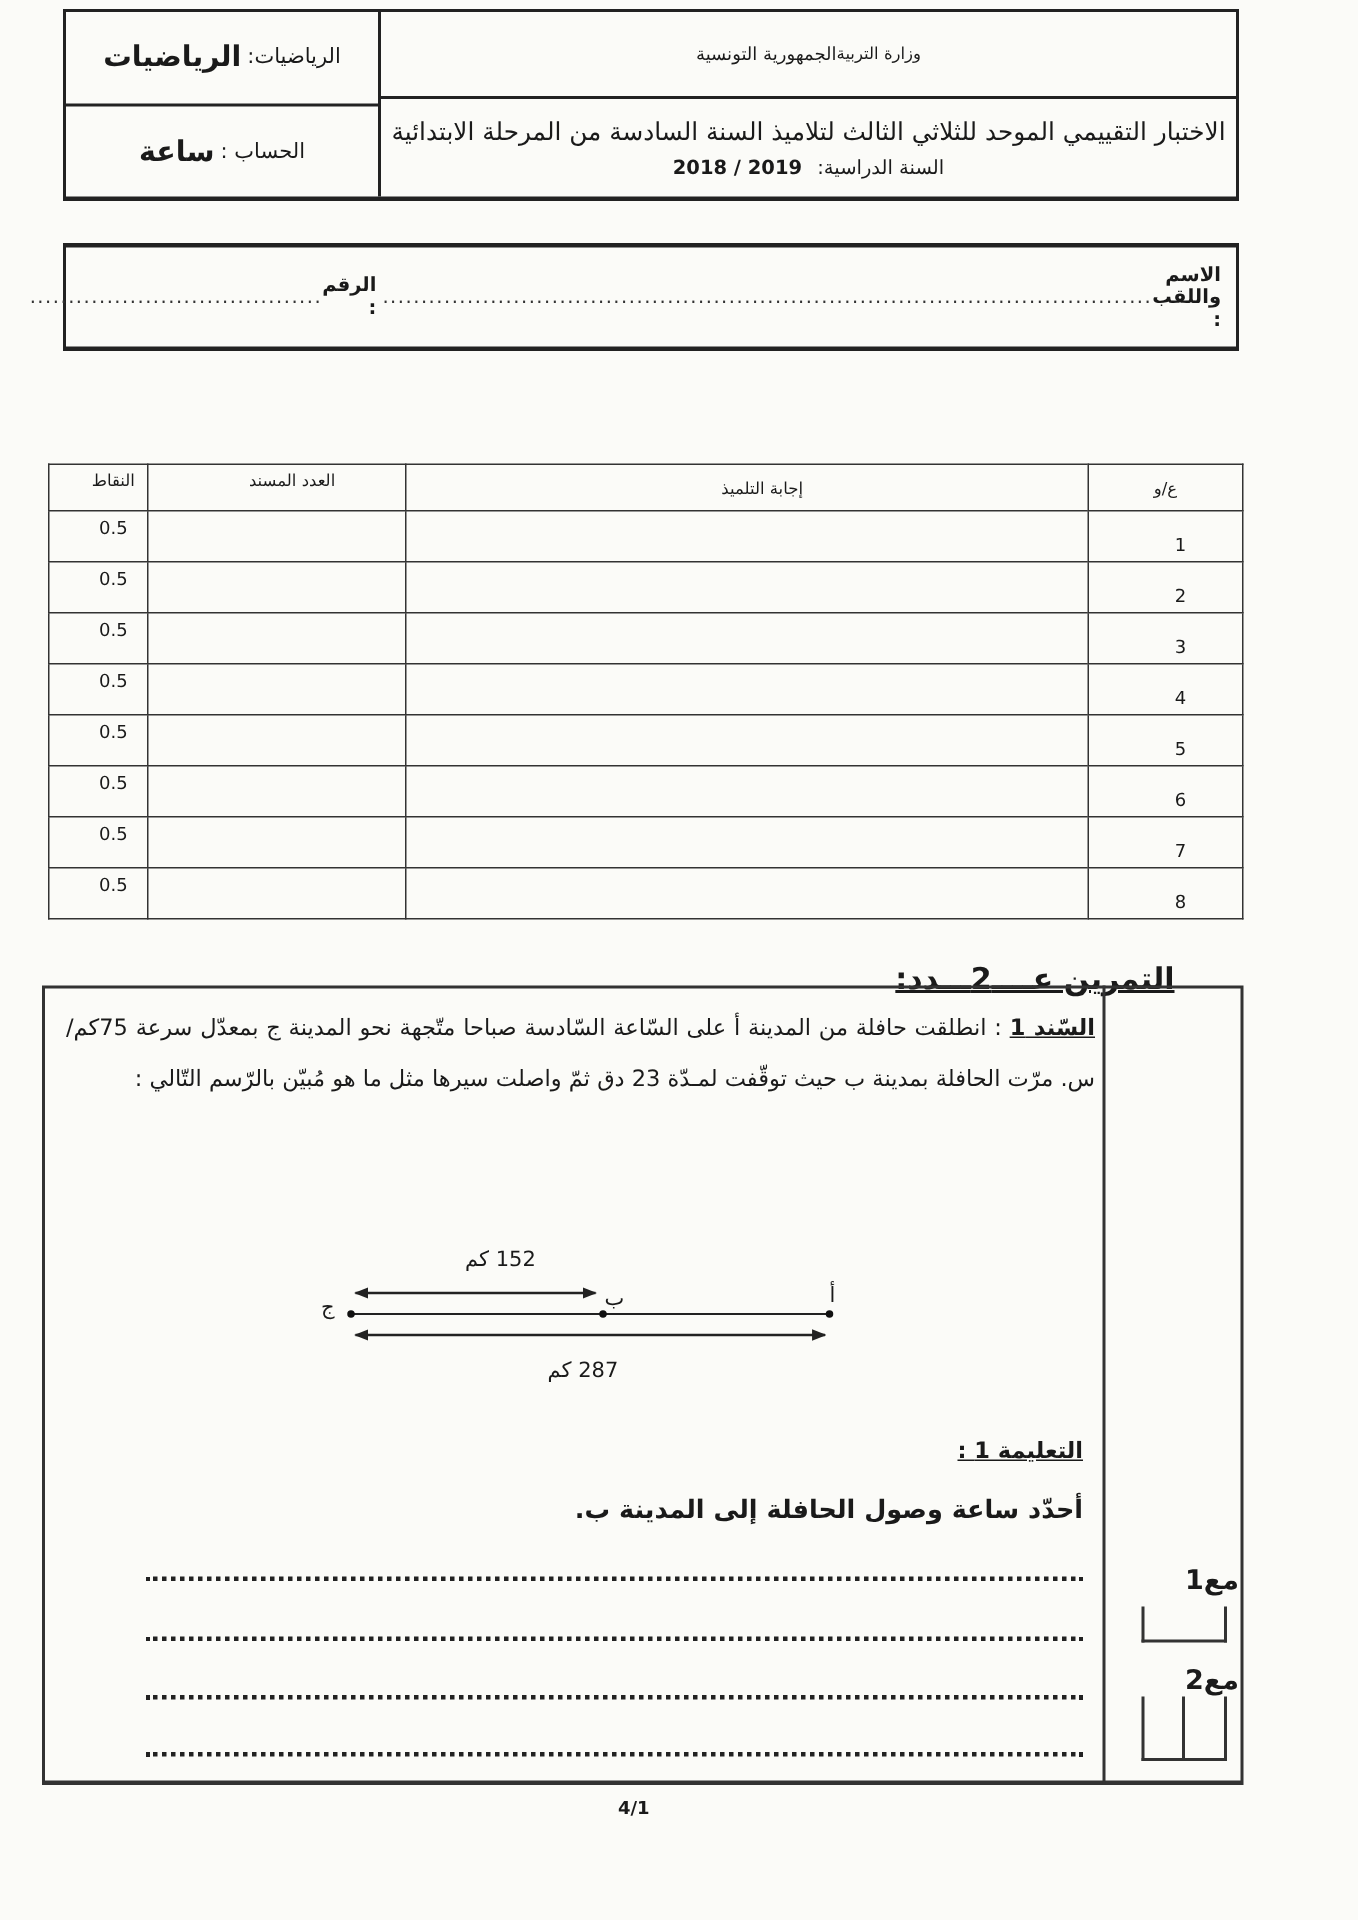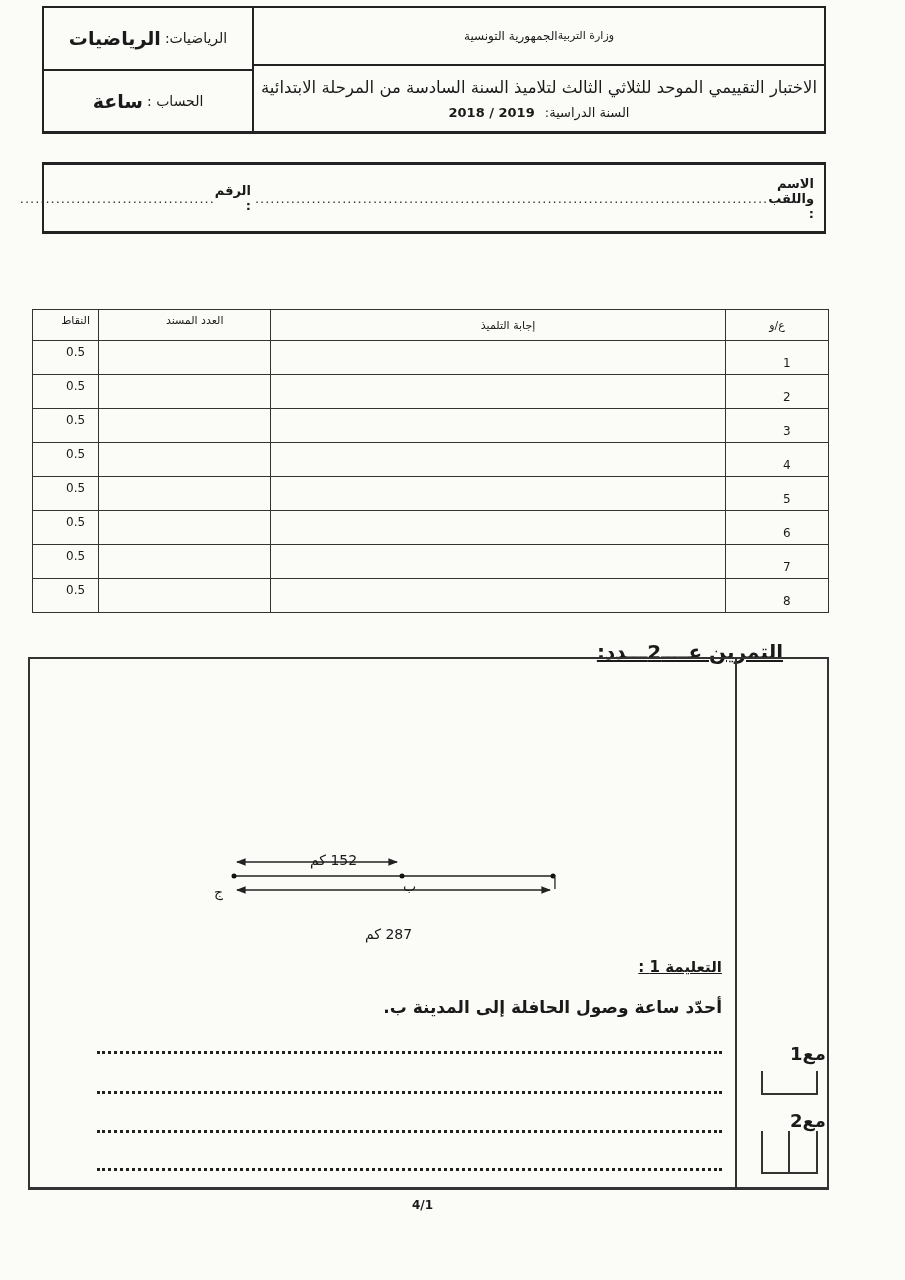--- a/index.html
+++ b/index.html
@@ -65,21 +65,21 @@
     }
     .ex2-divider { position: absolute; left: 735px; top: 657px; width: 2px; height: 533px; background: #333; }
     .sanad {
       position: absolute; left: 44px; top: 668px; width: 686px; direction: rtl;
       font-size: 15px; line-height: 34px; text-align: justify;
     }
     .sanad .lbl { text-decoration: underline; font-weight: bold; }
 
     
     svg.diagram { position: absolute; left: 200px; top: 820px; width: 380px; height: 120px; }
-    .diag-label { position: absolute; font-size: 14px; direction: rtl; margin-top: 20px; }
+    .diag-label { position: absolute; font-size: 14px; direction: rtl; }
 
     .instr-title {
       position: absolute; right: 183px; top: 958px; direction: rtl;
       font-size: 15px; font-weight: bold; text-decoration: underline;
     }
     .instr-text {
       position: absolute; right: 183px; top: 997px; direction: rtl;
       font-size: 17px; font-weight: bold;
     }
     .answer-line {
@@ -191,20 +191,23 @@
           <td class="c-doc"></td>
           <td class="c-pts">0.5</td>
         </tr>
       </tbody>
   </table>
 
   <div class="ex2-title">التمرين عــــ2ـــدد:</div>
   <div class="ex2-box"></div>
   <div class="ex2-divider"></div>
 
+  <div class="sanad">
+    <span class="lbl">السّند 1</span><span> : انطلقت حافلة من المدينة أ على السّاعة السّادسة صباحا متّجهة نحو المدينة ج بمعدّل سرعة 75كم/س. مرّت الحافلة بمدينة ب حيث توقّفت لمـدّة 23 دق ثمّ واصلت سيرها مثل ما هو مُبيّن بالرّسم التّالي :</span>
+  </div>
 
   <svg class="diagram" viewBox="0 0 380 120">
     <defs>
       <marker id="arr" viewBox="0 0 10 10" refX="9" refY="5" markerWidth="6" markerHeight="6" orient="auto-start-reverse">
         <path d="M0,1 L10,5 L0,9 z" fill="#222"></path>
       </marker>
     </defs>
     <line x1="37" y1="42" x2="197" y2="42" stroke="#222" stroke-width="1.6" marker-start="url(#arr)" marker-end="url(#arr)"></line>
     <line x1="34" y1="56" x2="353" y2="56" stroke="#222" stroke-width="1.4"></line>
     <circle cx="34" cy="56" r="2.5" fill="#111"></circle>

